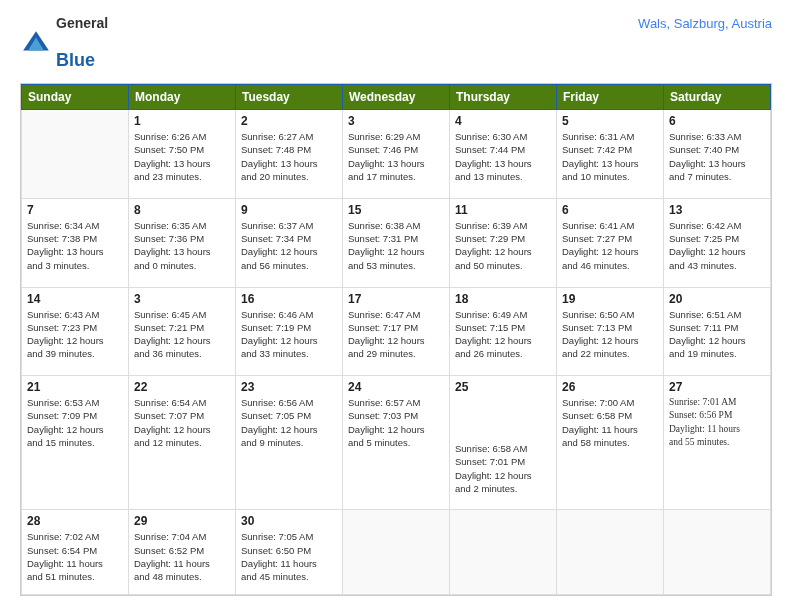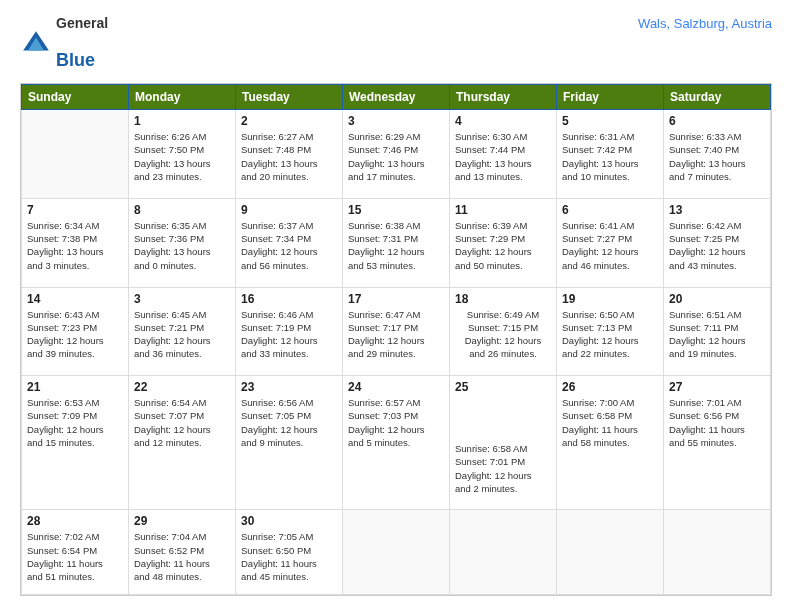--- a/index.html
+++ b/index.html
@@ -260,21 +260,21 @@
             </td>
             <td>
               <div class="day-num">17</div>
               <div class="day-info" style="white-space: pre-line;">Sunrise: 6:47 AM
 Sunset: 7:17 PM
 Daylight: 12 hours
 and 29 minutes.</div>
             </td>
             <td>
               <div class="day-num">18</div>
-              <div class="day-info" style="white-space: pre-line; text-align: center;">Sunrise: 6:49 AM
+              <div class="day-info" style="white-space: pre-line;">Sunrise: 6:49 AM
 Sunset: 7:15 PM
 Daylight: 12 hours
 and 26 minutes.</div>
             </td>
             <td>
               <div class="day-num">19</div>
               <div class="day-info" style="white-space: pre-line;">Sunrise: 6:50 AM
 Sunset: 7:13 PM
 Daylight: 12 hours
 and 22 minutes.</div>
@@ -325,21 +325,21 @@
             </td>
             <td>
               <div class="day-num">26</div>
               <div class="day-info" style="white-space: pre-line;">Sunrise: 7:00 AM
 Sunset: 6:58 PM
 Daylight: 11 hours
 and 58 minutes.</div>
             </td>
             <td>
               <div class="day-num">27</div>
-              <div class="day-info" style="white-space: pre-line;">Sunrise: 7:01 AM
+              <div class="day-info" style="white-space: pre-line; font-family: Liberation Serif, serif;">Sunrise: 7:01 AM
 Sunset: 6:56 PM
 Daylight: 11 hours
 and 55 minutes.</div>
             </td>
           </tr>
           <tr>
             <td>
               <div class="day-num">28</div>
               <div class="day-info" style="white-space: pre-line;">Sunrise: 7:02 AM
 Sunset: 6:54 PM

